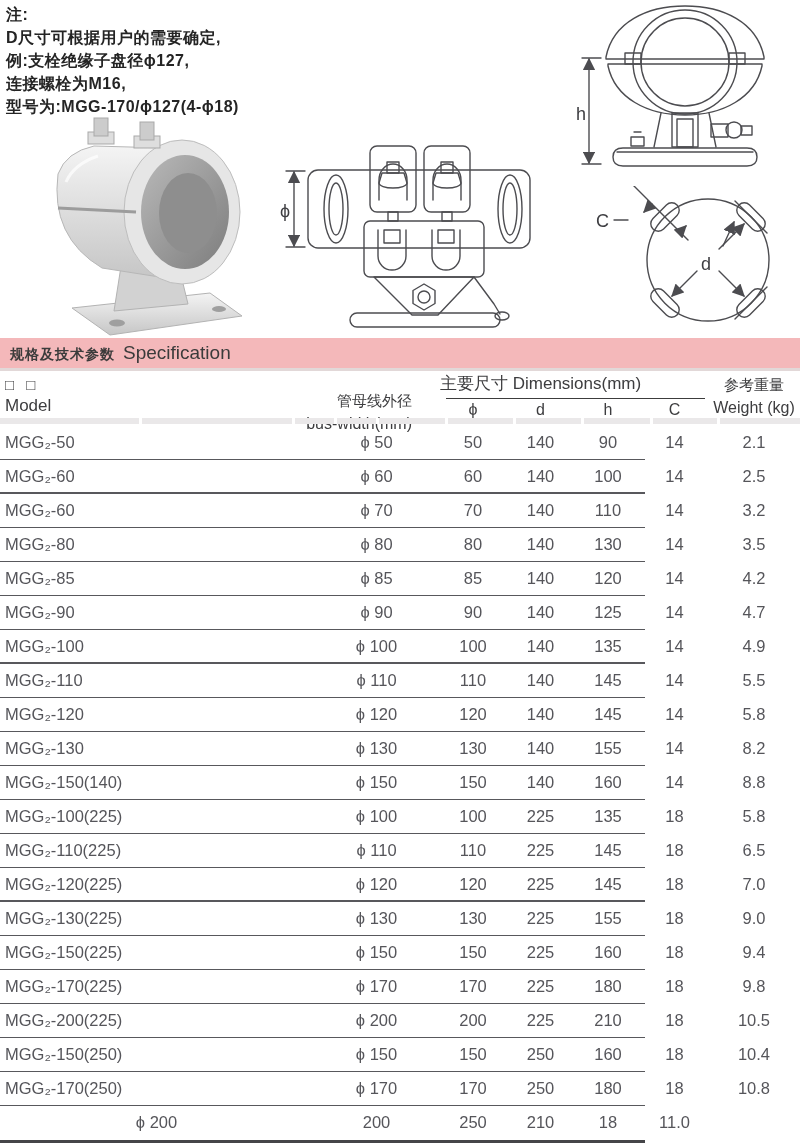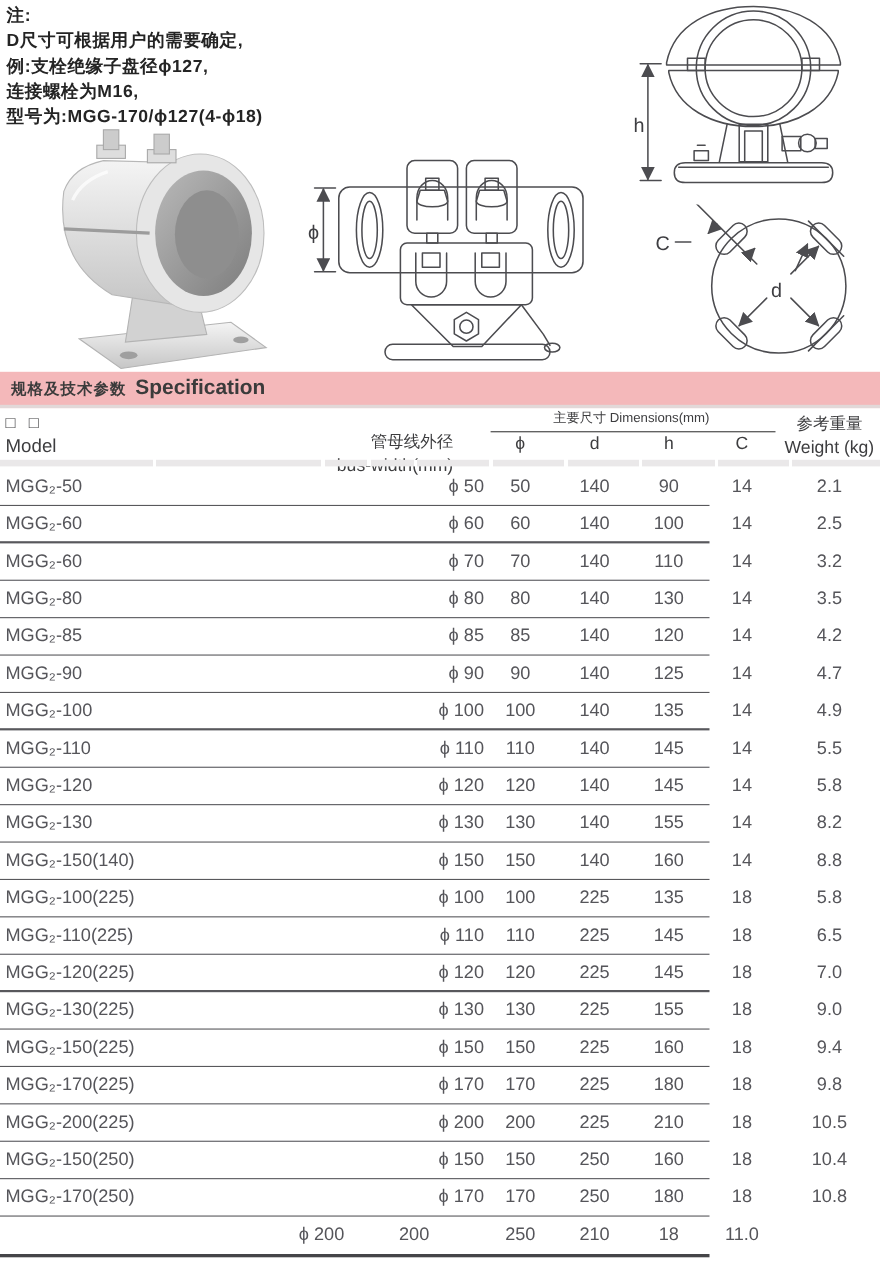--- a/index.html
+++ b/index.html
@@ -15,32 +15,32 @@
   .dw-front{position:absolute;left:278px;top:138px;}
   .dw-side{position:absolute;left:573px;top:0px;}
   .dw-bottom{position:absolute;left:588px;top:186px;}
   .lineart{stroke:#4c4c50;stroke-width:1.4;fill:none;stroke-linecap:round;stroke-linejoin:round;}
   .dimtxt{font-family:"Liberation Sans","DejaVu Sans",sans-serif;font-size:18px;fill:#3e3e42;stroke:none;}
 
   
   .banner{position:absolute;left:0;top:338px;width:800px;height:30px;line-height:30px;
           border-bottom:3px solid #e2d8d8;box-sizing:content-box;}
   .banner .cn{font-size:14px;font-weight:bold;color:#3b3b3b;padding-left:10px;letter-spacing:1px;}
-  .banner .en{font-size:19px;font-weight:bold;color:#3b3b3b;padding-left:8px;}
+  .banner .en{font-size:19px;font-weight:normal;color:#3b3b3b;padding-left:8px;}
 
   
   .thead{position:absolute;left:0;top:372px;width:800px;height:46px;}
   .h-model{position:absolute;left:5px;top:4px;}
   .h-model .l1{font-size:15px;letter-spacing:4px;}
   .h-model .l2{font-size:17px;margin-top:3px;}
   .h-bus{position:absolute;left:250px;top:20px;width:162px;text-align:right;}
   .h-bus .l1{font-size:15px;}
   .h-bus .l2{font-size:16px;margin-top:4px;}
   .h-dims{position:absolute;left:440px;top:0px;width:268px;}
-  .h-dims-title{text-align:center;font-size:12px;}
+  .h-dims-title{font-size:17px;}
   .h-dims-rule{height:1px;background:#3c3c3c;margin:3px 3px 2px 6px;}
   .h-dims-cols{display:flex;font-size:16px;}
   .h-dims-cols span{display:block;text-align:center;}
   .h-dims-cols span:nth-child(1){width:66px;}
   .h-dims-cols span:nth-child(2){width:69px;}
   .h-dims-cols span:nth-child(3){width:66px;}
   .h-dims-cols span:nth-child(4){width:67px;}
   .h-weight{position:absolute;left:708px;top:4px;width:92px;text-align:center;}
   .h-weight .l1{font-size:15px;}
   .h-weight .l2{font-size:16px;margin-top:4px;}
@@ -60,21 +60,21 @@
       #eae8e9 720px 800px);}
 
   
   .tbody{position:absolute;left:0;top:426px;width:645px;border-bottom:3px solid #454548;}
   .row{display:grid;grid-template-columns:313px 127px 66px 69px 66px 67px 92px;
        height:34px;line-height:33px;font-size:16.5px;color:#55555a;
        border-bottom:1px solid #58585c;box-sizing:border-box;}
   .row:nth-child(2),.row:nth-child(7),.row:nth-child(14){border-bottom-width:2px;}
   .row:last-child{border-bottom:none;}
   .c-model{padding-left:5px;text-align:left;}
-  .c-bus{text-align:right;}
+  .c-bus{text-align:center;}
   .c-num{text-align:center;}
 </style>
 </head>
 <body>
 
 <div class="page">
 
   <div class="notes">
     <div>注:</div>
     <div>D尺寸可根据用户的需要确定,</div>

